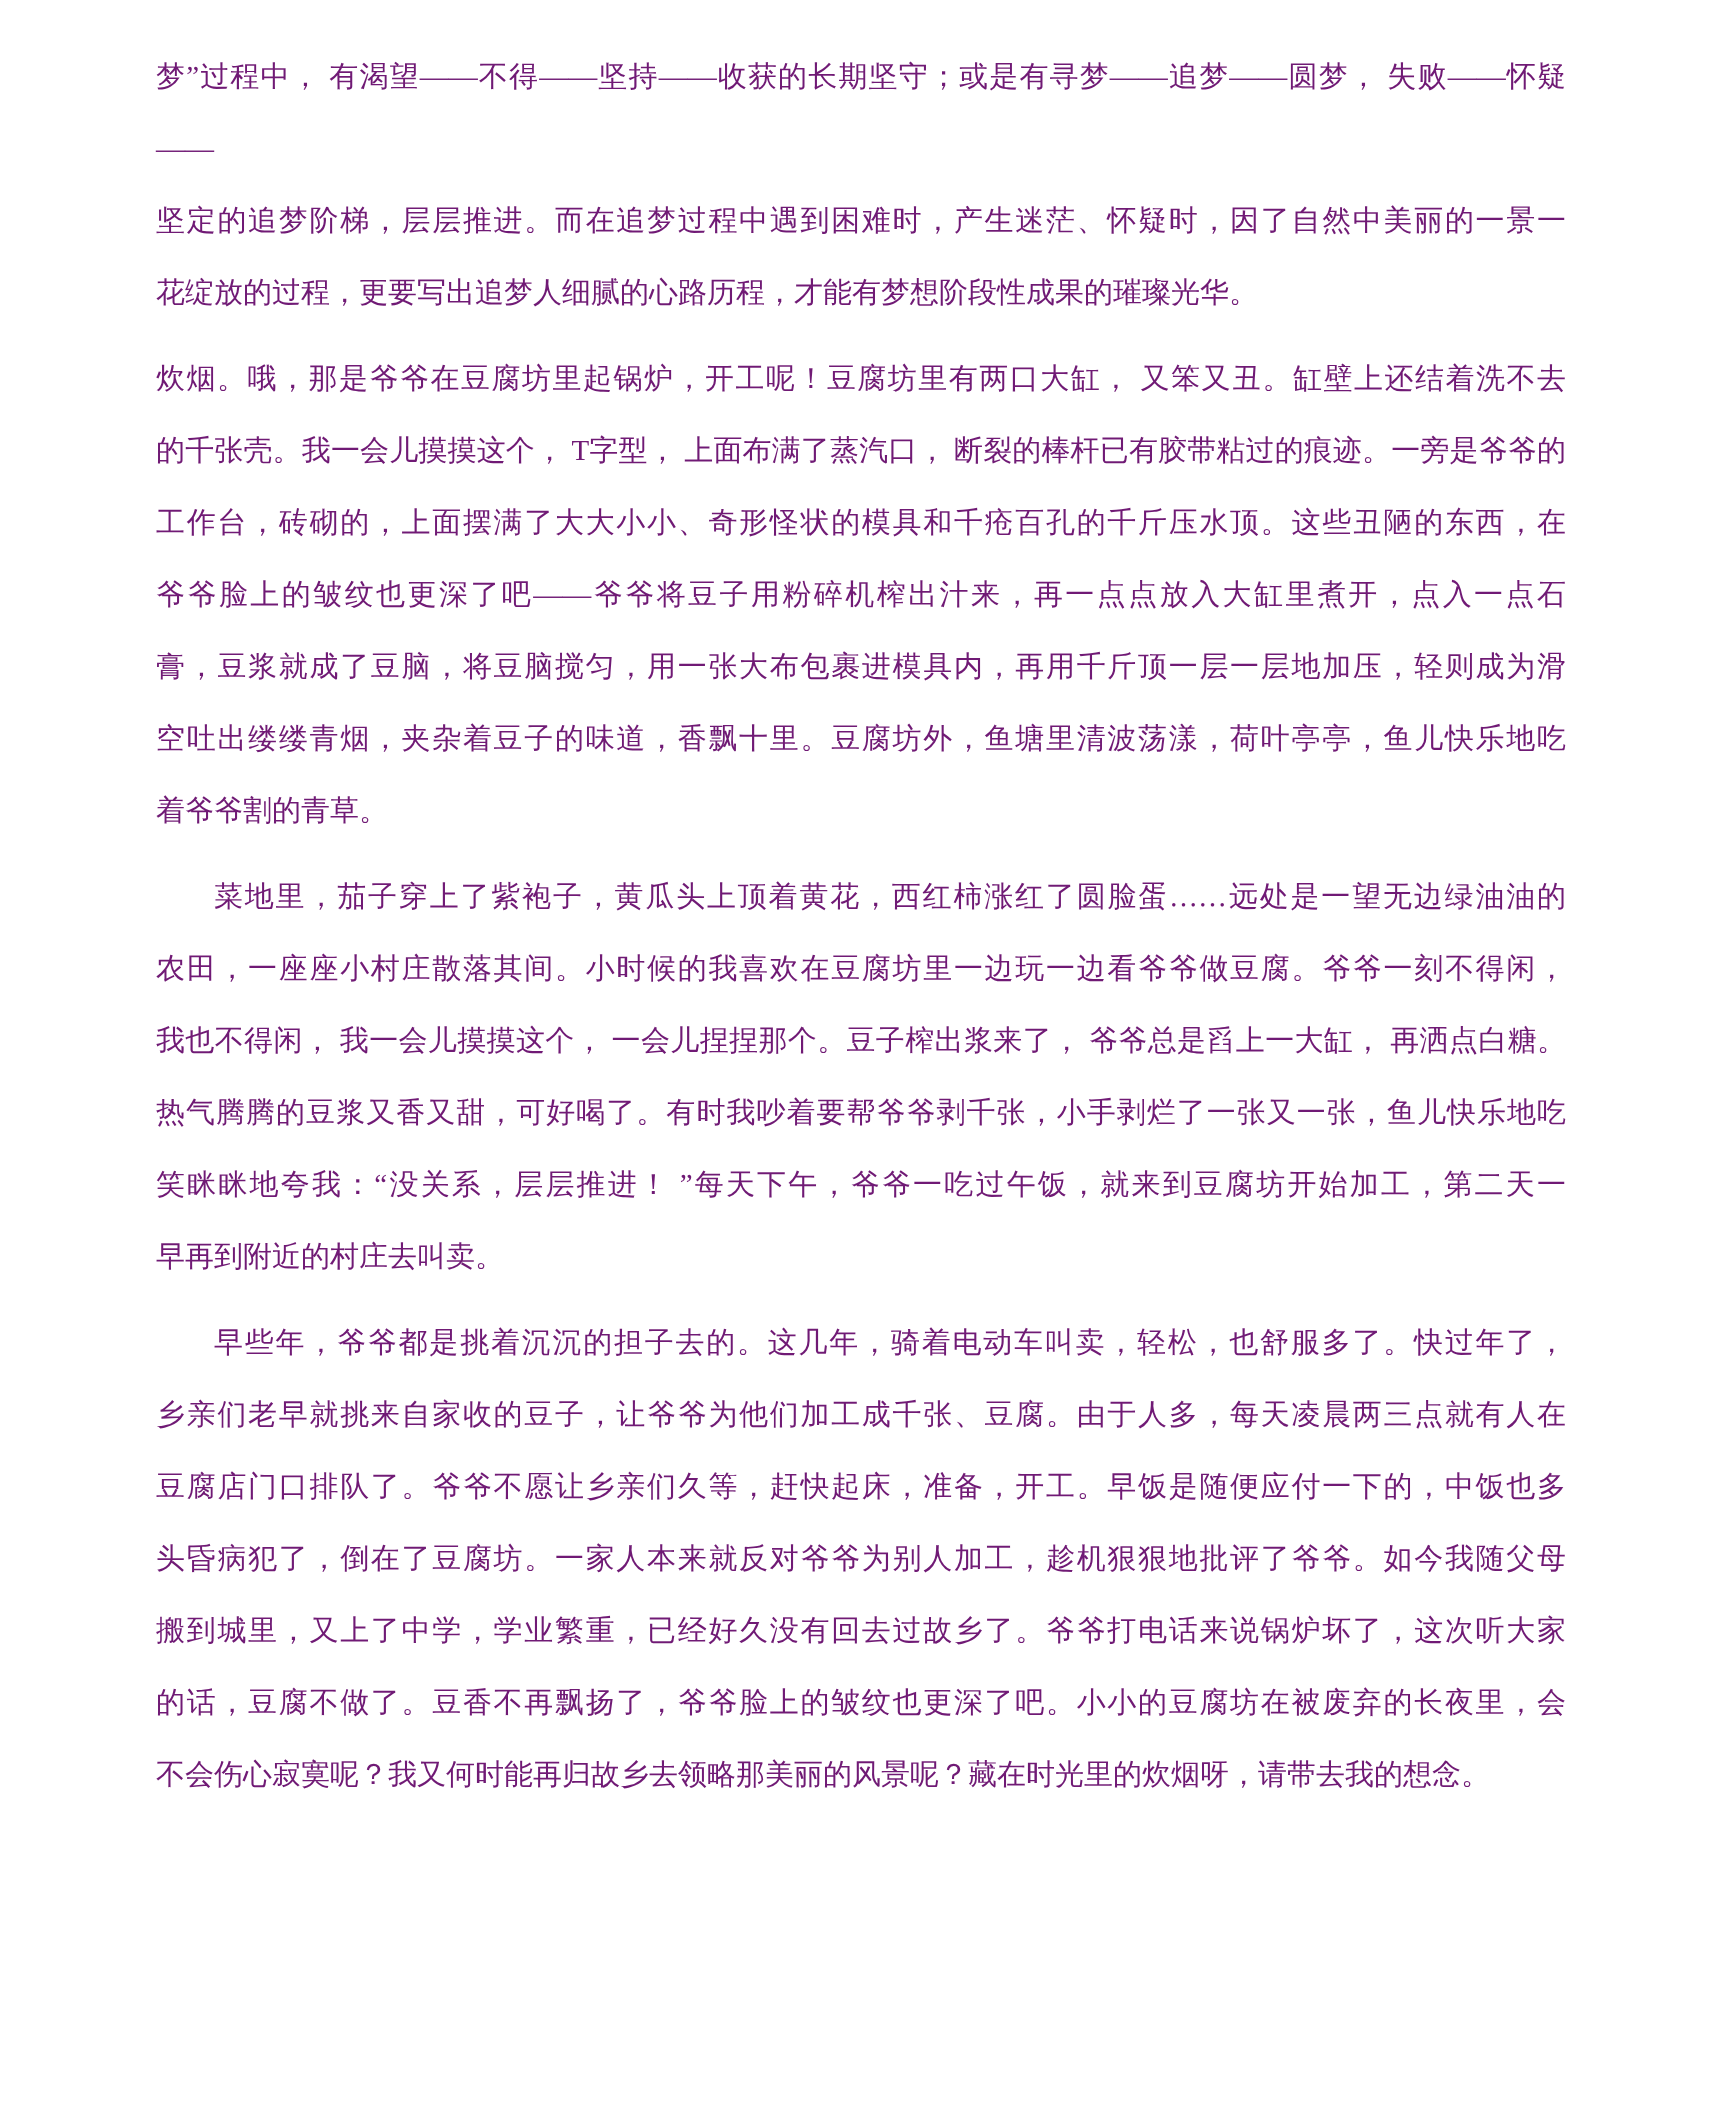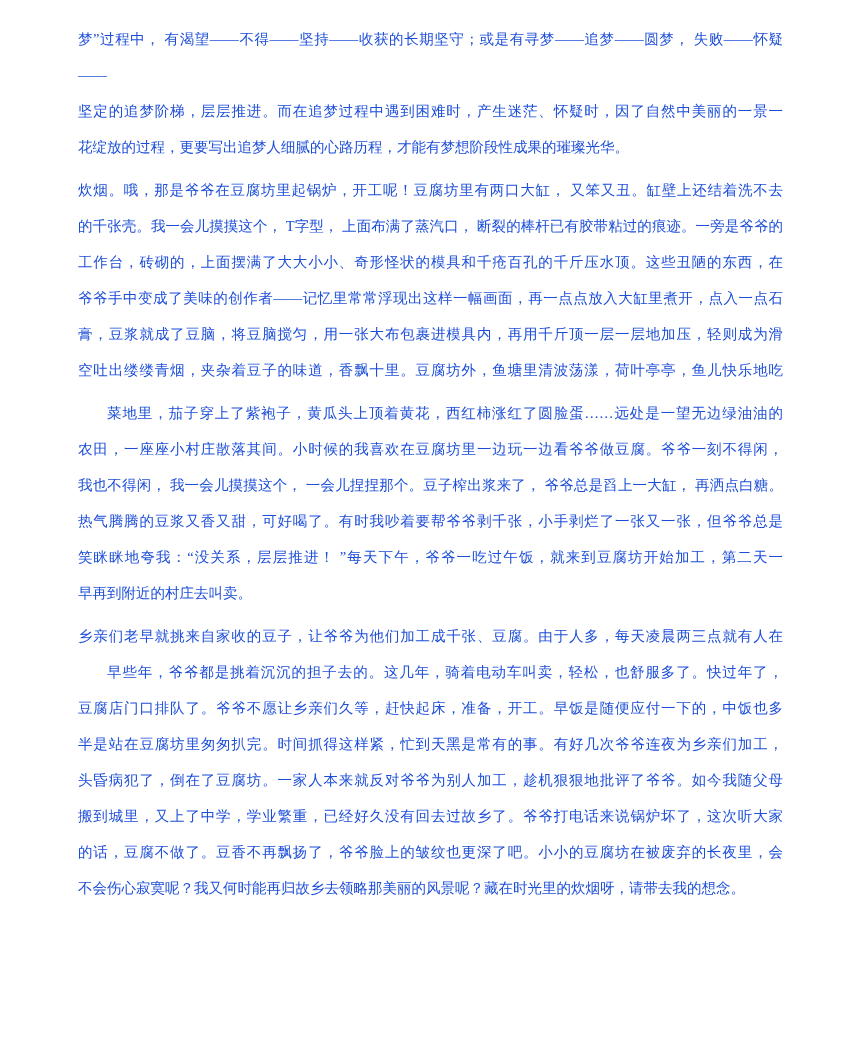--- a/index.html
+++ b/index.html
@@ -31,45 +31,45 @@
     text-align: justify;
     text-align-last: justify;
     white-space: normal;
   }
   .line.last { text-align-last: left; }
   .line.indent { text-indent: 2em; }
 </style>
 </head>
 <body>
 
-<div class="page" style="background: rgb(255, 255, 255); color: #1d4ed8;">
+<div class="page" style="background: rgb(255, 255, 255); color: #701a75;">
     <div class="para-block">
       <div class="line">梦”过程中， 有渴望——不得——坚持——收获的长期坚守；或是有寻梦——追梦——圆梦， 失败——怀疑——</div>
       <div class="line">坚定的追梦阶梯，层层推进。而在追梦过程中遇到困难时，产生迷茫、怀疑时，因了自然中美丽的一景一</div>
       <div class="line last">花绽放的过程，更要写出追梦人细腻的心路历程，才能有梦想阶段性成果的璀璨光华。</div>
     </div>
     <div class="para-block">
       <div class="line">炊烟。哦，那是爷爷在豆腐坊里起锅炉，开工呢！豆腐坊里有两口大缸， 又笨又丑。缸壁上还结着洗不去</div>
       <div class="line">的千张壳。我一会儿摸摸这个， T字型， 上面布满了蒸汽口， 断裂的棒杆已有胶带粘过的痕迹。一旁是爷爷的</div>
       <div class="line">工作台，砖砌的，上面摆满了大大小小、奇形怪状的模具和千疮百孔的千斤压水顶。这些丑陋的东西，在</div>
-      <div class="line">爷爷手中变成了美味的创作者——记忆里常常浮现出这样一幅画面，再一点点放入大缸里煮开，点入一点石</div>
+      <div class="line">爷爷脸上的皱纹也更深了吧——爷爷将豆子用粉碎机榨出汁来，再一点点放入大缸里煮开，点入一点石</div>
       <div class="line">膏，豆浆就成了豆脑，将豆脑搅匀，用一张大布包裹进模具内，再用千斤顶一层一层地加压，轻则成为滑</div>
       <div class="line">空吐出缕缕青烟，夹杂着豆子的味道，香飘十里。豆腐坊外，鱼塘里清波荡漾，荷叶亭亭，鱼儿快乐地吃</div>
+      <div class="line last">着爷爷割的青草。</div>
     </div>
     <div class="para-block">
       <div class="line indent">菜地里，茄子穿上了紫袍子，黄瓜头上顶着黄花，西红柿涨红了圆脸蛋……远处是一望无边绿油油的</div>
       <div class="line">农田，一座座小村庄散落其间。小时候的我喜欢在豆腐坊里一边玩一边看爷爷做豆腐。爷爷一刻不得闲，</div>
       <div class="line">我也不得闲， 我一会儿摸摸这个， 一会儿捏捏那个。豆子榨出浆来了， 爷爷总是舀上一大缸， 再洒点白糖。</div>
-      <div class="line">热气腾腾的豆浆又香又甜，可好喝了。有时我吵着要帮爷爷剥千张，小手剥烂了一张又一张，但爷爷总是</div>
+      <div class="line">热气腾腾的豆浆又香又甜，可好喝了。有时我吵着要帮爷爷剥千张，小手剥烂了一张又一张，鱼儿快乐地吃</div>
       <div class="line">笑眯眯地夸我：“没关系，层层推进！ ”每天下午，爷爷一吃过午饭，就来到豆腐坊开始加工，第二天一</div>
       <div class="line last">早再到附近的村庄去叫卖。</div>
     </div>
     <div class="para-block">
+      <div class="line indent">早些年，爷爷都是挑着沉沉的担子去的。这几年，骑着电动车叫卖，轻松，也舒服多了。快过年了，</div>
       <div class="line">乡亲们老早就挑来自家收的豆子，让爷爷为他们加工成千张、豆腐。由于人多，每天凌晨两三点就有人在</div>
-      <div class="line indent">早些年，爷爷都是挑着沉沉的担子去的。这几年，骑着电动车叫卖，轻松，也舒服多了。快过年了，</div>
       <div class="line">豆腐店门口排队了。爷爷不愿让乡亲们久等，赶快起床，准备，开工。早饭是随便应付一下的，中饭也多</div>
-      <div class="line">半是站在豆腐坊里匆匆扒完。时间抓得这样紧，忙到天黑是常有的事。有好几次爷爷连夜为乡亲们加工，</div>
       <div class="line">头昏病犯了，倒在了豆腐坊。一家人本来就反对爷爷为别人加工，趁机狠狠地批评了爷爷。如今我随父母</div>
       <div class="line">搬到城里，又上了中学，学业繁重，已经好久没有回去过故乡了。爷爷打电话来说锅炉坏了，这次听大家</div>
       <div class="line">的话，豆腐不做了。豆香不再飘扬了，爷爷脸上的皱纹也更深了吧。小小的豆腐坊在被废弃的长夜里，会</div>
       <div class="line last">不会伤心寂寞呢？我又何时能再归故乡去领略那美丽的风景呢？藏在时光里的炊烟呀，请带去我的想念。</div>
     </div>
   </div>
 
 </body></html>

